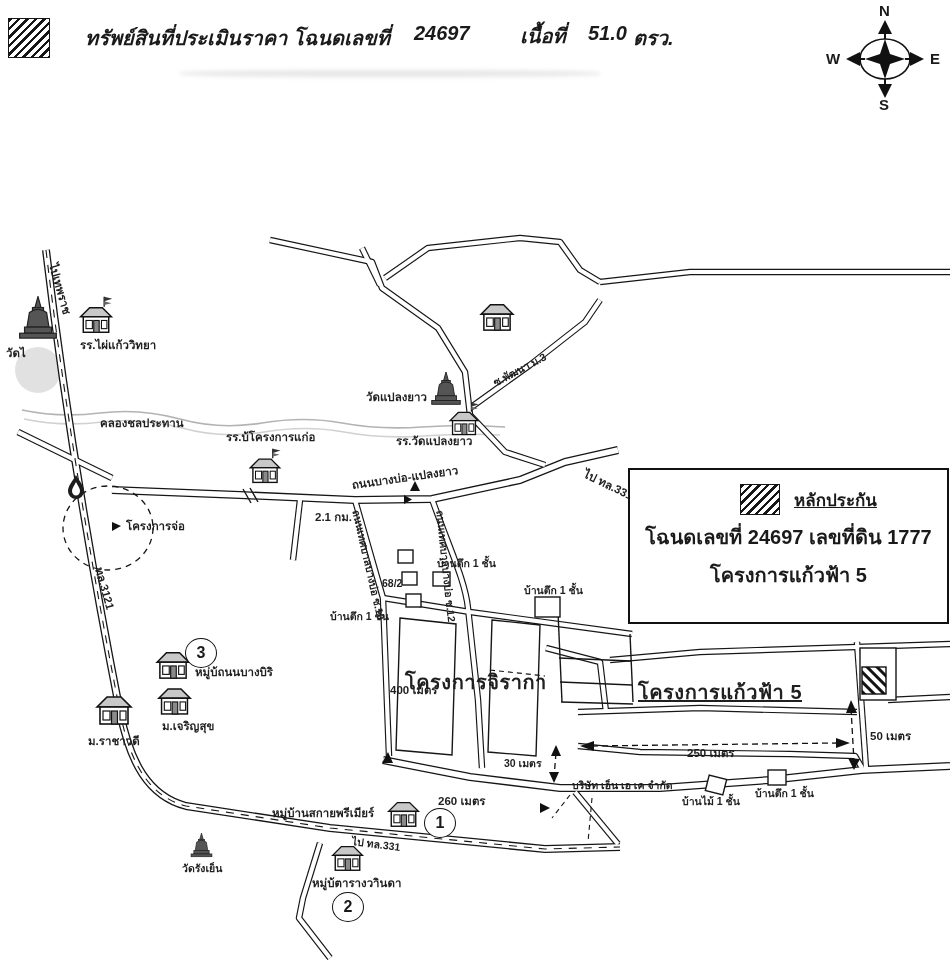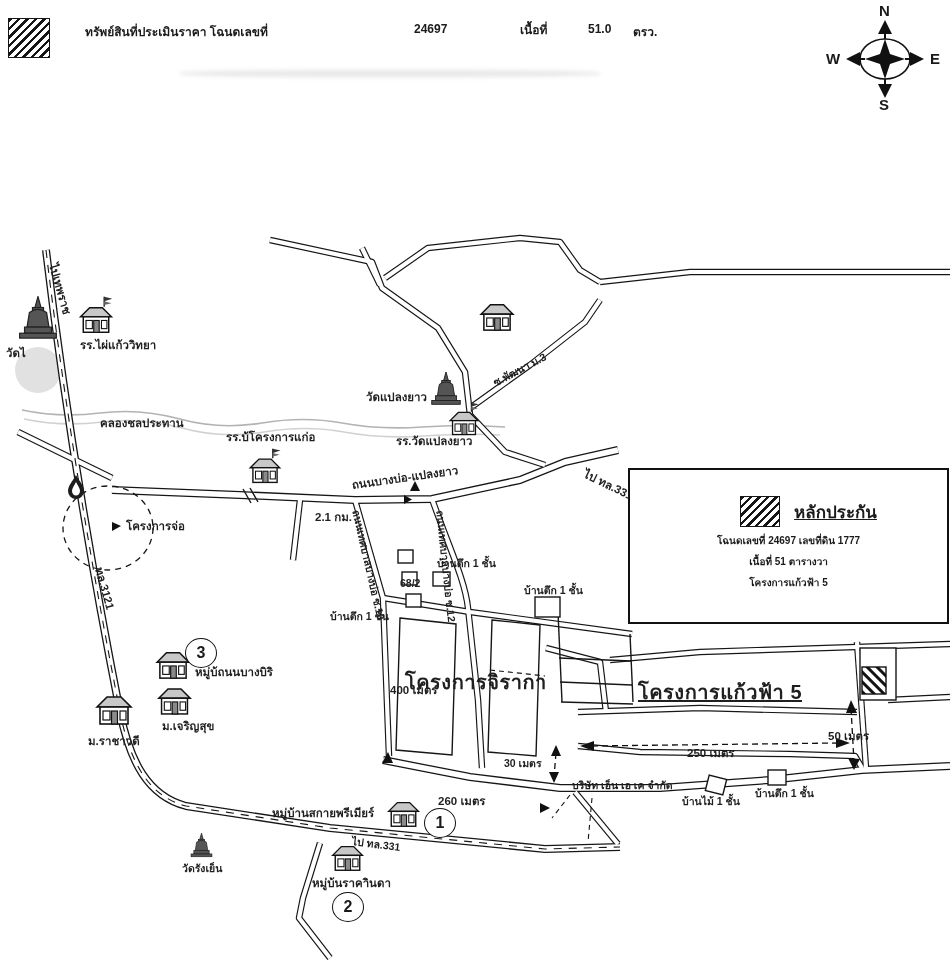--- a/index.html
+++ b/index.html
@@ -7,43 +7,43 @@
     width:950px;height:965px;position:relative;overflow:hidden;
     background:#ffffff;color:#1a1a1a;
     font-family:"Liberation Sans","DejaVu Sans",sans-serif;
   }
   .abs{position:absolute;}
   
   .hatch{
     background:repeating-linear-gradient(135deg,#161616 0 2.4px,#ffffff 2.4px 6px);
     border:1.8px solid #161616;
   }
-  .hdr-txt{font-size:12px;font-weight:bold;white-space:nowrap;}
+  .hdr-txt{font-size:20px;font-weight:bold;white-space:nowrap;font-style:italic;}
   .smudge{background:#bbb;opacity:.35;filter:blur(2px);border-radius:40%;}
   
   .lbl{
     position:absolute;font-size:11.5px;font-weight:bold;white-space:nowrap;
     color:#1f1f1f;transform-origin:left center;line-height:1;
   }
   .lbl.sm{font-size:10.5px;}
   .lbl.big{font-size:20px;letter-spacing:.5px;}
   .lbl.u{text-decoration:underline;}
   .circle-marker{
     position:absolute;width:30px;height:28px;border:1.6px solid #111;border-radius:50%;
     background:#fff;display:flex;align-items:center;justify-content:center;
     font-size:16px;font-weight:bold;
   }
   
   .legend{
     position:absolute;left:628px;top:468px;width:317px;height:152px;
     border:2px solid #111;background:#fff;text-align:center;
   }
-  .legend .row1{margin-top:26px;display:flex;align-items:center;justify-content:center;gap:14px;padding-left:40px;}
+  .legend .row1{margin-top:14px;display:flex;align-items:center;justify-content:center;gap:14px;padding-left:40px;}
   .legend .title{font-size:17px;font-weight:bold;text-decoration:underline;}
-  .legend .line{font-size:10px;font-weight:bold;margin-top:6px;white-space:nowrap;text-align:center;}
+  .legend .line{font-size:20px;font-weight:bold;margin-top:6px;white-space:nowrap;text-align:center;}
   
   .compass{position:absolute;left:826px;top:4px;width:118px;height:108px;}
   .compass .dir{position:absolute;font-size:15px;font-weight:bold;}
 </style>
 </head>
 <body>
 
 <div class="abs hatch" style="left:8px;top:18px;width:40px;height:38px;"></div>
 <div class="abs hdr-txt" style="left:85px;top:22px;">ทรัพย์สินที่ประเมินราคา โฉนดเลขที่</div>
 <div class="abs hdr-txt" style="left:414px;top:22px;">24697</div>
@@ -267,46 +267,45 @@
 <div class="lbl" style="left:226px;top:432px;">รร.บ้โครงการแก่อ</div>
 <div class="lbl" style="left:366px;top:392px;">วัดแปลงยาว</div>
 <div class="lbl" style="left:396px;top:436px;">รร.วัดแปลงยาว</div>
 <div class="lbl" style="left:352px;top:480px;transform:rotate(-8deg);">ถนนบางบ่อ-แปลงยาว</div>
 <div class="lbl" style="left:584px;top:468px;transform:rotate(26deg);">ไป ทล.331</div>
 <div class="lbl" style="left:315px;top:512px;">2.1 กม.</div>
 <div class="lbl sm" style="left:356px;top:505px;transform:rotate(77deg);">ถนนเทศบาลบางบ่อ ซ.10</div>
 <div class="lbl sm" style="left:440px;top:505px;transform:rotate(84deg);">ถนนเทศบาลบางบ่อ ซ.12</div>
 <div class="lbl sm" style="left:494px;top:378px;transform:rotate(-28deg);">ซ.พัฒนา ม.3</div>
 <div class="lbl sm" style="left:437px;top:558px;">บ้านตึก 1 ชั้น</div>
-<div class="lbl sm" style="left:400px;top:578px;">68/2</div>
+<div class="lbl sm" style="left:382px;top:578px;">68/2</div>
 <div class="lbl sm" style="left:524px;top:585px;">บ้านตึก 1 ชั้น</div>
 <div class="lbl sm" style="left:330px;top:611px;">บ้านตึก 1 ชั้น</div>
 <div class="lbl" style="left:390px;top:640px;margin-top:45px;">400 เมตร</div>
 <div class="lbl big" style="left:405px;top:672px;">โครงการจิรากา</div>
 <div class="lbl big u" style="left:638px;top:682px;">โครงการแก้วฟ้า 5</div>
 <div class="lbl" style="left:687px;top:748px;">250 เมตร</div>
-<div class="lbl" style="left:828px;top:731px;text-align:right;">50 เมตร</div>
+<div class="lbl" style="left:870px;top:731px;text-align:right;">50 เมตร</div>
 <div class="lbl sm" style="left:504px;top:758px;">30 เมตร</div>
 <div class="lbl sm" style="left:572px;top:780px;">บริษัท เอ็น เอ เค จำกัด</div>
 <div class="lbl sm" style="left:682px;top:796px;">บ้านไม้ 1 ชั้น</div>
 <div class="lbl sm" style="left:755px;top:788px;">บ้านตึก 1 ชั้น</div>
 <div class="lbl" style="left:438px;top:796px;">260 เมตร</div>
 <div class="lbl" style="left:195px;top:667px;">หมู่บ้ถนนบางบิริ</div>
 <div class="lbl" style="left:88px;top:736px;">ม.ราชาวดี</div>
 <div class="lbl" style="left:162px;top:721px;">ม.เจริญสุข</div>
 <div class="lbl" style="left:272px;top:808px;">หมู่บ้านสกายพรีเมียร์</div>
 <div class="lbl sm" style="left:352px;top:836px;transform:rotate(7deg);">ไป ทล.331</div>
 <div class="lbl sm" style="left:182px;top:863px;">วัดรังเย็น</div>
-<div class="lbl" style="left:312px;top:878px;">หมู่บ้นราคาินดา</div>
+<div class="lbl" style="left:312px;top:878px;">หมู่บ้ตารางวาินดา</div>
 
 <div class="circle-marker" style="left:185px;top:638px;">3</div>
 <div class="circle-marker" style="left:424px;top:808px;">1</div>
 <div class="circle-marker" style="left:332px;top:892px;">2</div>
 
 <div class="legend">
   <div class="row1">
     <div class="hatch" style="width:38px;height:29px;"></div>
     <div class="title">หลักประกัน</div>
   </div>
   <div class="line">โฉนดเลขที่ 24697  เลขที่ดิน 1777</div>
-  <div class="line">เนื้อที่ 51 ตารางวา</div>
   <div class="line">โครงการแก้วฟ้า 5</div>
 </div>
 
 </body></html>

